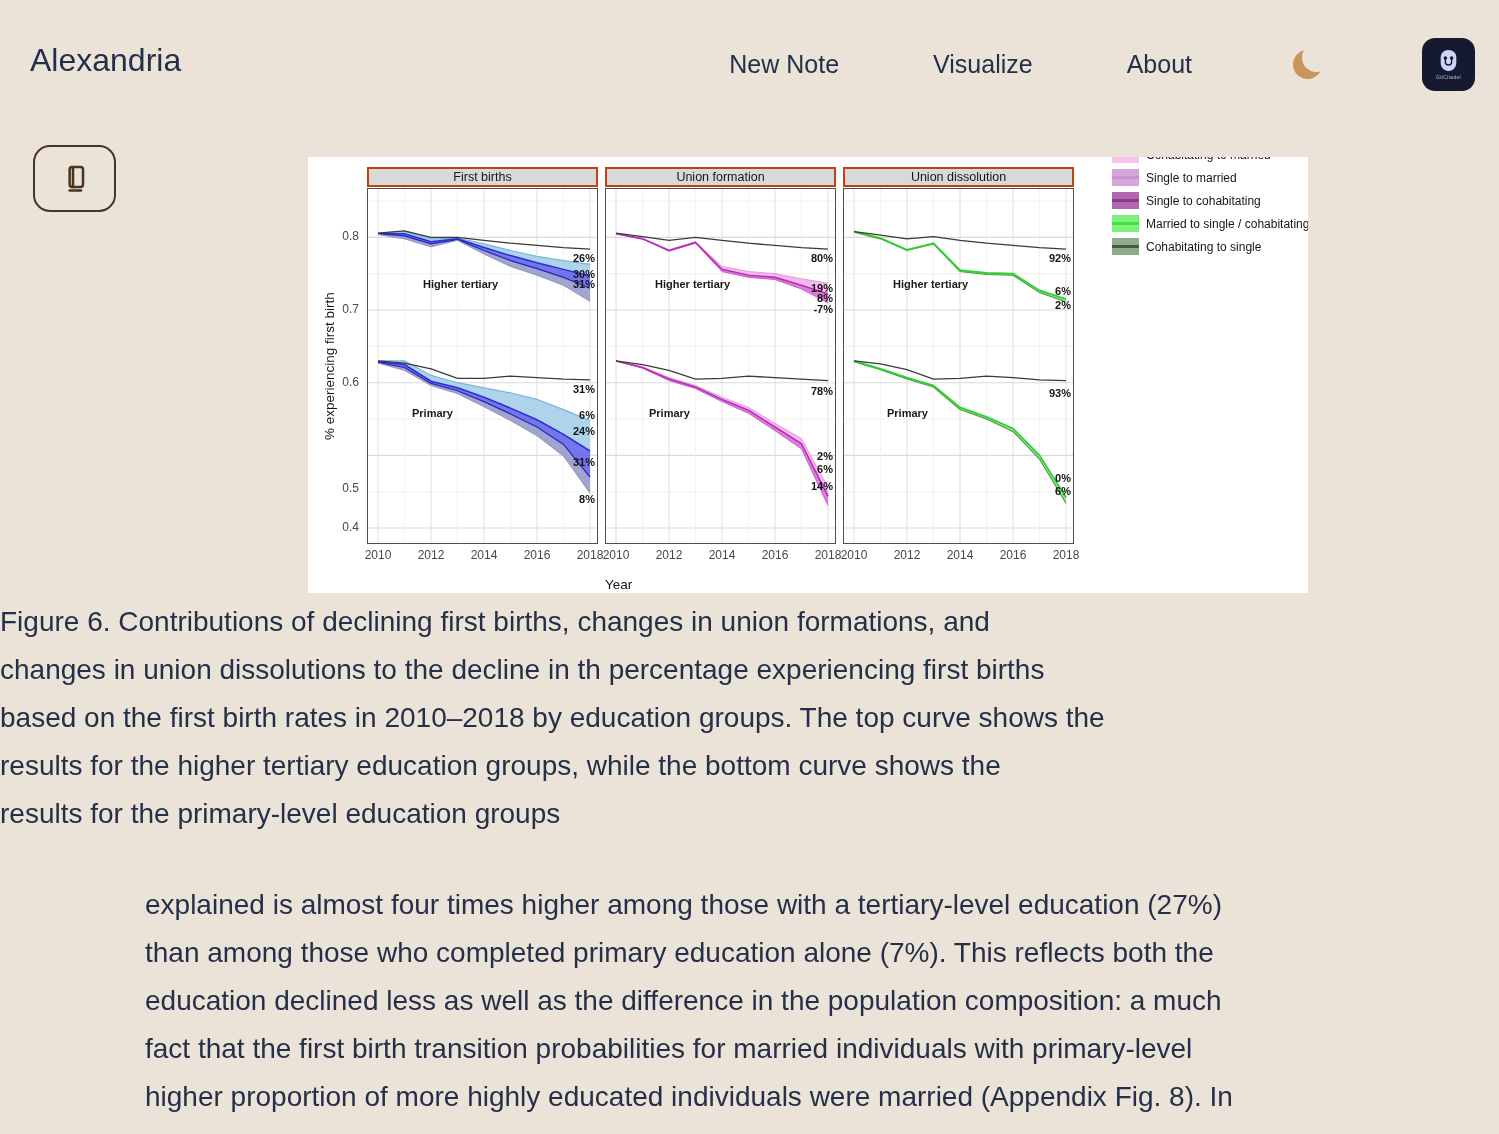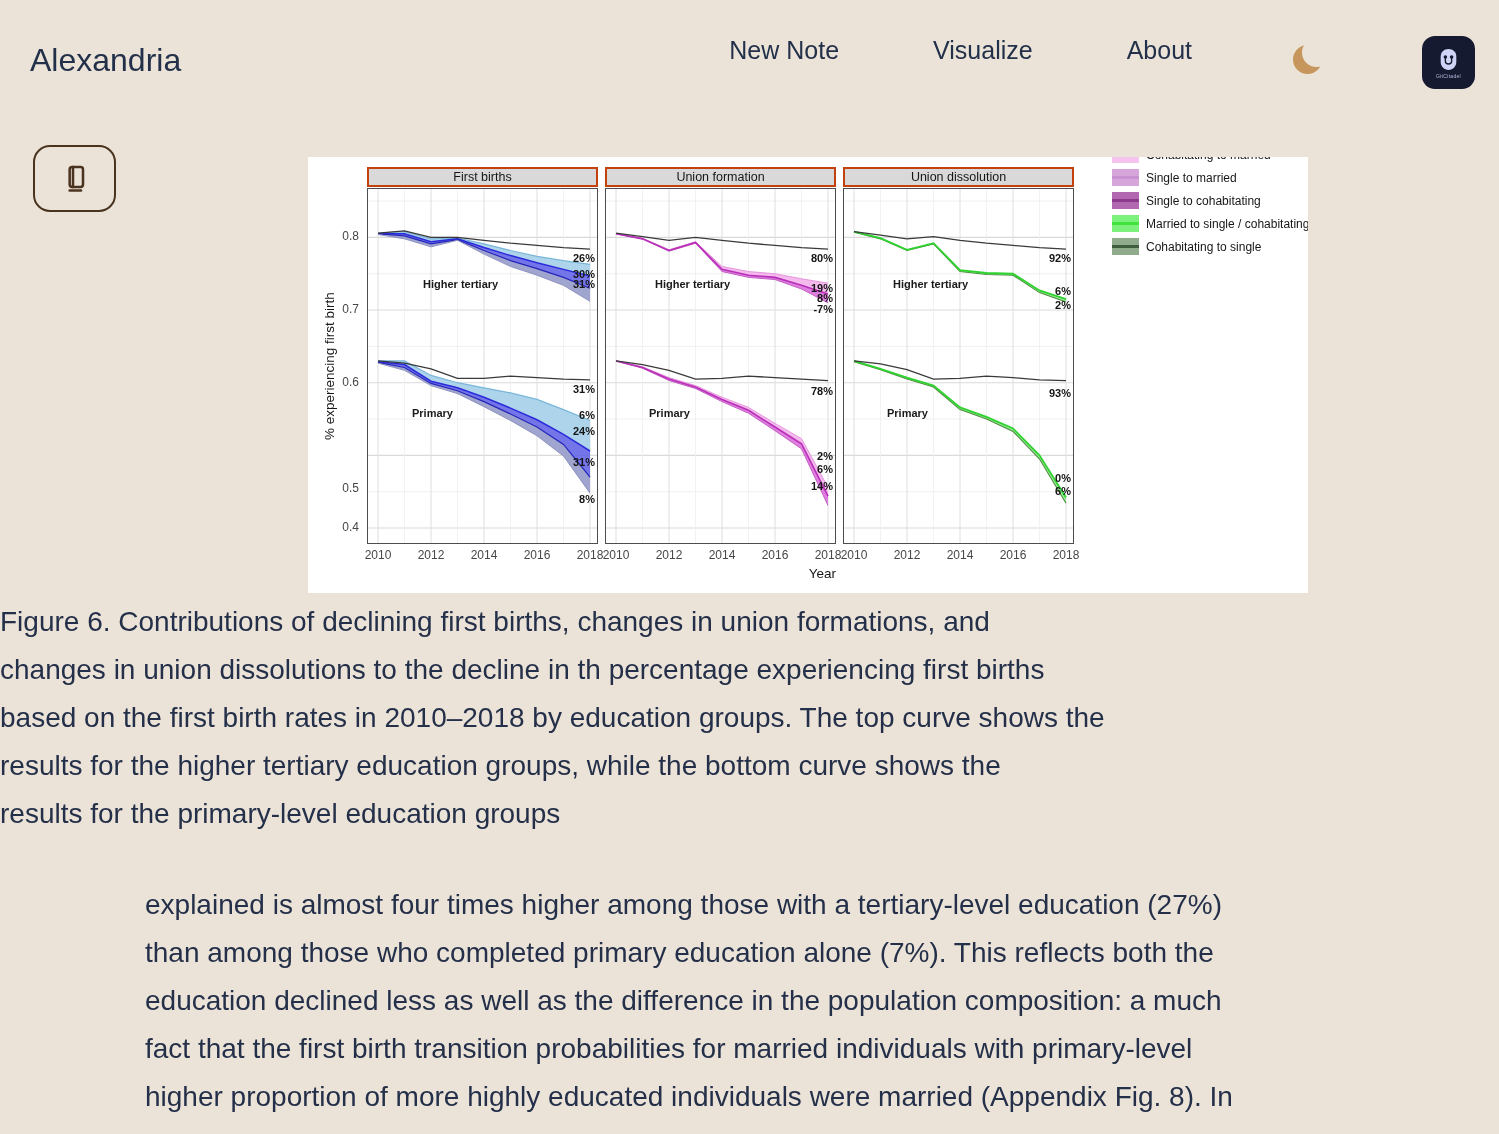--- a/index.html
+++ b/index.html
@@ -1,21 +1,21 @@
 <!DOCTYPE html>
 <html><head>
 <meta charset="utf-8">
 <style>
   html,body{margin:0;padding:0;}
   #page{position:relative;width:1499px;height:1134px;background:#ece3d8;overflow:hidden;
         font-family:"Liberation Sans",sans-serif;color:#243049;}
 
   
   .brand{position:absolute;left:30px;top:42px;font-size:32px;font-weight:400;color:#22304a;}
-  .nav{position:absolute;top:36px;right:24px;display:flex;align-items:flex-start;gap:94px;height:56px;}
+  .nav{position:absolute;top:36px;right:24px;display:flex;align-items:center;gap:94px;height:56px;}
   .nav a{font-size:25px;color:#22304a;text-decoration:none;cursor:pointer;white-space:nowrap;}
   .moonbtn{position:relative;width:42px;height:46px;background:none;border:none;cursor:pointer;}
   .moon{position:absolute;left:7px;top:9px;width:29px;height:29px;border-radius:50%;
         box-shadow:inset 9px -7px 0 0 #c6965c;}
   .logo{width:53px;height:53px;border-radius:13px;background:#151a30;display:flex;flex-direction:column;
         align-items:center;justify-content:center;cursor:pointer;}
   .logo-text{font-size:5px;color:#b9bede;margin-top:1px;letter-spacing:.3px;}
 
   
   .reader{position:absolute;left:33px;top:145px;width:83px;height:67px;background:transparent;
@@ -23,21 +23,21 @@
 
   
   .figure{position:absolute;left:268px;top:141px;width:1000px;height:436px;background:#ffffff;overflow:hidden;}
   .panel-title{position:absolute;height:20px;background:#d9d9d9;border:2px solid #c2410c;box-sizing:border-box;
                font-size:12.5px;color:#161616;display:flex;align-items:center;justify-content:center;}
   .psvg{position:absolute;}
   .xtick{position:absolute;font-size:12px;color:#474747;transform:translateX(-50%);white-space:nowrap;}
   .ytick{position:absolute;font-size:12px;color:#474747;width:30px;text-align:right;}
   .ylab{position:absolute;font-size:13.5px;color:#161616;white-space:nowrap;
         writing-mode:vertical-rl;transform:rotate(180deg);text-align:center;}
-  .xlab{position:absolute;text-align:right;font-size:13.5px;color:#161616;}
+  .xlab{position:absolute;text-align:left;font-size:13.5px;color:#161616;margin-top:11px;}
   .legend{position:absolute;}
   .lrow{display:flex;align-items:center;}
   .lswatch{width:27px;height:17px;position:relative;flex:0 0 auto;}
   .lline{position:absolute;left:0;right:0;top:7px;height:2.5px;}
   .ltext{margin-left:7px;font-size:12px;color:#161616;white-space:nowrap;}
 
   
   .caption{position:absolute;top:598px;left:0;width:100%;text-align:left;
            font-size:28px;line-height:48px;color:#243049;}
   .caption div{white-space:nowrap;}

